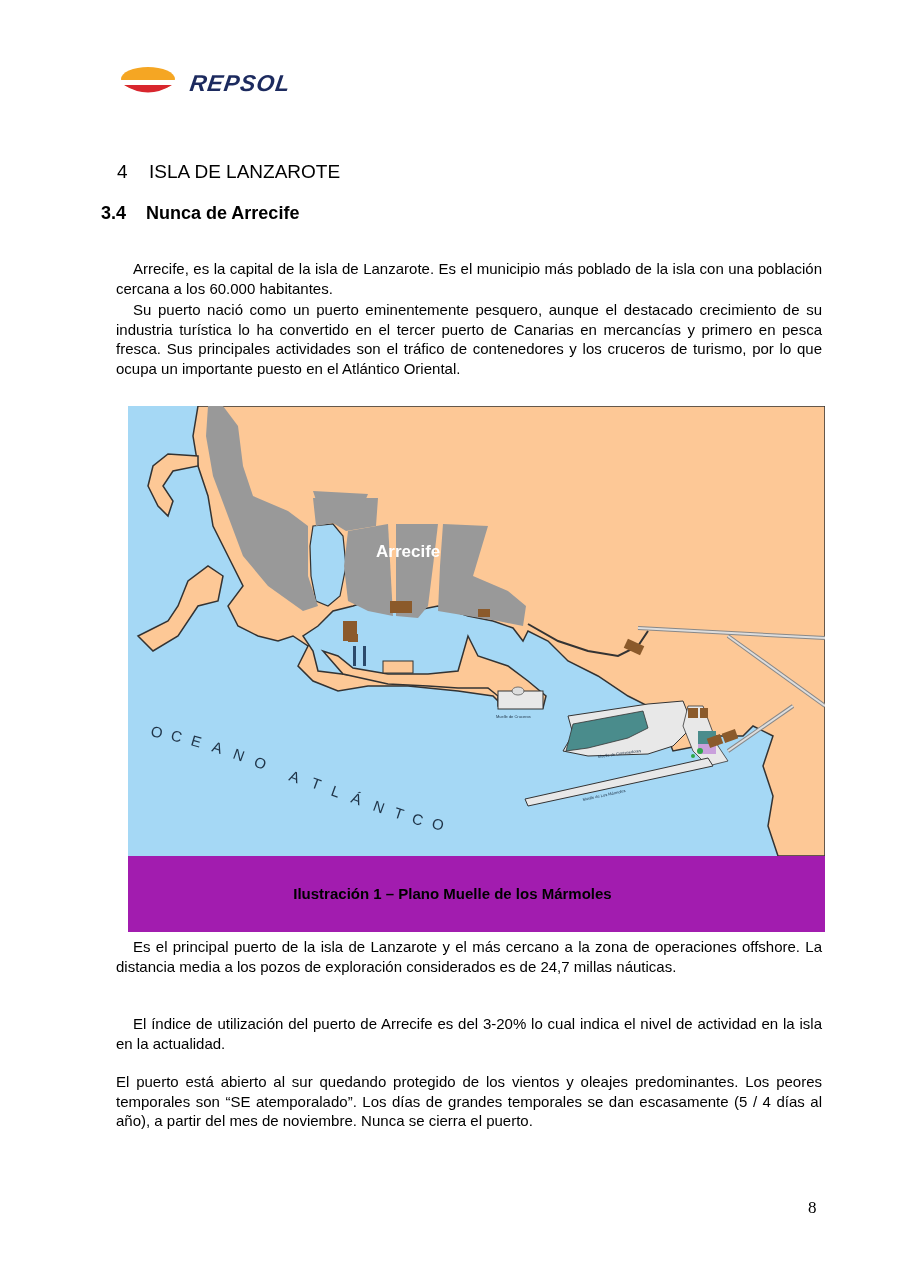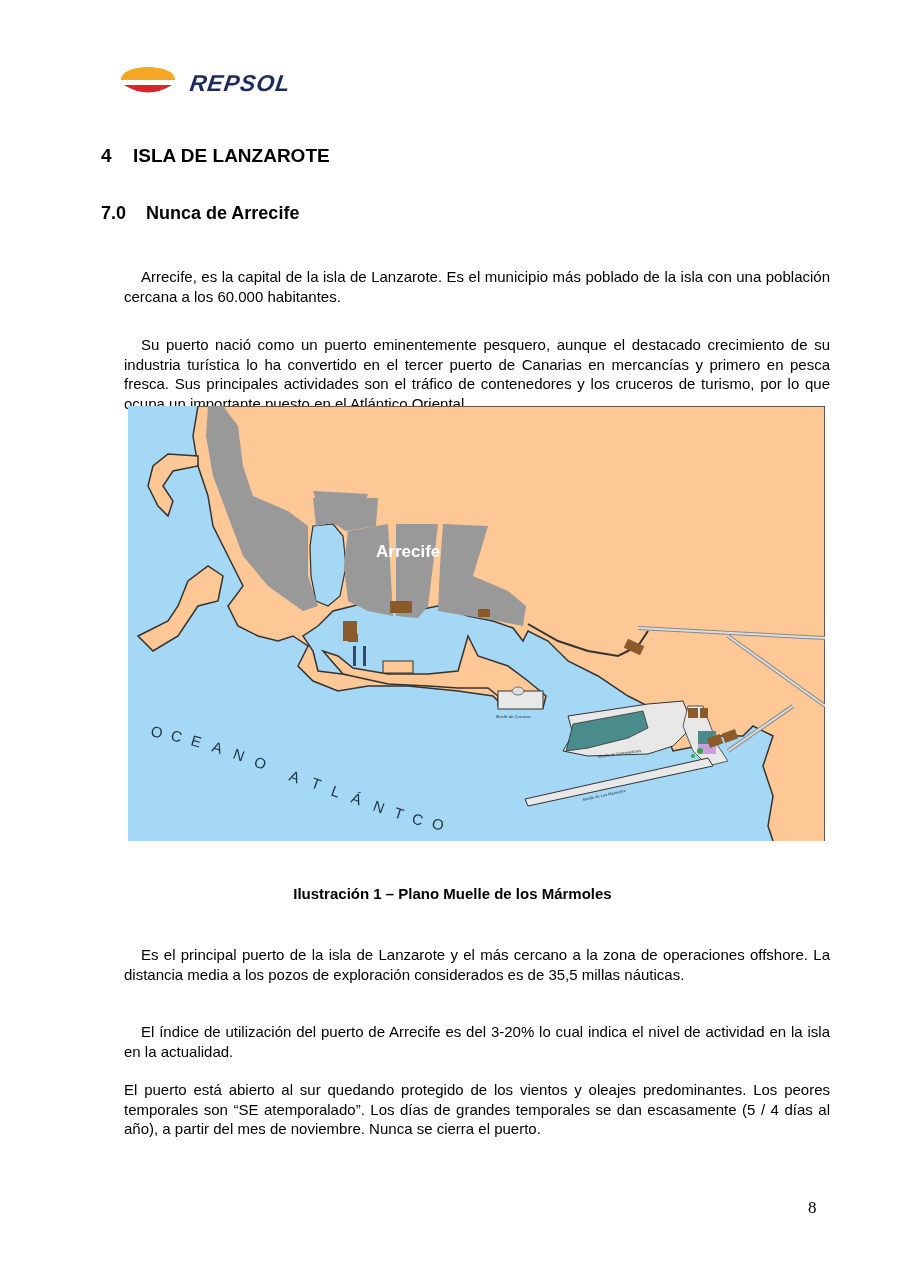--- a/index.html
+++ b/index.html
@@ -1,51 +1,51 @@
 <!DOCTYPE html>
 <html><head>
 <meta charset="utf-8">
 <style>
   html, body { margin:0; padding:0; background:#ffffff; }
   body { width:905px; height:1280px; position:relative; overflow:hidden; font-family:"Liberation Sans", sans-serif; color:#000; }
   .logo { position:absolute; left:118px; top:64px; width:200px; height:40px; }
   .logo-mark { position:absolute; left:0; top:2px; width:60px; height:34px; }
   .logo-text { position:absolute; left:72px; top:6px; font-family:"Liberation Sans", sans-serif; font-weight:bold; font-style:italic; font-size:23px; letter-spacing:1px; color:#1c2a5e; transform:skewX(-8deg); }
-  h1 { position:absolute; left:101px; top:145px; margin:0; font-size:19px; font-weight:bold; }
+  h1 { position:absolute; left:101px; top:145px; margin:16px; font-size:19px; font-weight:normal; }
   h1 .num { display:inline-block; width:32px; }
   h2 { position:absolute; left:101px; top:203px; margin:0; font-size:18px; font-weight:bold; }
   h2 .num { display:inline-block; width:45px; }
-  .para { position:absolute; left:112px; width:706px; font-size:15px; line-height:19.5px; text-align:justify; margin:12px; }
+  .para { position:absolute; left:112px; width:706px; font-size:15px; line-height:19.5px; text-align:justify; margin:4px; }
   .indent { text-indent:17px; }
-  .figure { position:absolute; left:128px; top:406px; width:697px; height:435px; overflow:hidden; background:#f0abfc; }
+  .figure { position:absolute; left:128px; top:406px; width:697px; height:526px; overflow:hidden; background:#a21caf; }
   .caption { position:absolute; left:0; width:905px; top:885px; text-align:center; font-size:15px; font-weight:bold; }
   .page-number { position:absolute; left:808px; top:1198px; font-family:"Liberation Serif", serif; font-size:17px; }
 </style>
 </head>
 <body>
 
 <div class="logo">
   <svg class="logo-mark" viewBox="0 0 60 34">
     <ellipse cx="30" cy="13" rx="27" ry="12" fill="#f5a623"></ellipse>
     <rect x="2" y="15" width="56" height="4" fill="#ffffff"></rect>
     <path d="M6 19 Q30 34 54 19 Z" fill="#d8262e"></path>
     <rect x="0" y="14" width="58" height="3" fill="#ffffff"></rect>
   </svg>
   <span class="logo-text">REPSOL</span>
 </div>
 
 <h1>
   <span class="num">4</span><span>ISLA DE LANZAROTE</span>
 </h1>
 <h2>
-  <span class="num">7.0</span><span>Nunca de Arrecife</span>
+  <span class="num">3.4</span><span>Nunca de Arrecife</span>
 </h2>
 
 <p class="para indent" style="top:255px;">Arrecife, es la capital de la isla de Lanzarote. Es el municipio más poblado de la isla con una población cercana a los 60.000 habitantes.</p>
-<p class="para indent" style="top:323px;">Su puerto nació como un puerto eminentemente pesquero, aunque el destacado crecimiento de su industria turística lo ha convertido en el tercer puerto de Canarias en mercancías y primero en pesca fresca. Sus principales actividades son el tráfico de contenedores y los cruceros de turismo, por lo que ocupa un importante puesto en el Atlántico Oriental.</p>
+<p class="para indent" style="top:296px;">Su puerto nació como un puerto eminentemente pesquero, aunque el destacado crecimiento de su industria turística lo ha convertido en el tercer puerto de Canarias en mercancías y primero en pesca fresca. Sus principales actividades son el tráfico de contenedores y los cruceros de turismo, por lo que ocupa un importante puesto en el Atlántico Oriental.</p>
 
 <div class="figure">
   <svg width="697" height="450" viewBox="0 0 697 450">
     <rect x="0" y="0" width="697" height="450" fill="#a5d8f5"></rect>
 
     <path d="M80 0 L697 0 L697 450 L650 450 L640 420 L645 390 L635 360 L645 330 L625 320 L615 330 L585 330 L570 340 L545 345 L535 320 L520 300 L500 290 L470 270 L440 255 L420 235 L400 225 L395 235 L385 222 L365 215 L340 210 L310 200 L285 205 L260 200 L240 195 L225 200 L205 205 L190 220 L175 230 L185 245 L190 265 L230 270 L300 270 L340 275 L370 285 L375 300 L365 290 L330 285 L280 280 L240 280 L210 285 L185 275 L170 260 L180 240 L165 230 L150 235 L130 230 L110 220 L100 200 L115 180 L100 150 L85 120 L80 90 L70 60 L65 30 L70 0 Z" fill="#fdc896" stroke="#333" stroke-width="1.5"></path>
 
     <path d="M70 50 L40 48 L25 60 L20 80 L30 100 L40 110 L45 95 L35 80 L45 65 L70 60 Z" fill="#fdc896" stroke="#333" stroke-width="1.5"></path>
     <path d="M95 170 L80 160 L60 175 L50 200 L40 215 L20 225 L10 230 L25 245 L50 230 L70 200 L90 195 Z" fill="#fdc896" stroke="#333" stroke-width="1.5"></path>
 
@@ -113,17 +113,17 @@
     </g>
 
     <text x="368" y="312" font-family="Liberation Sans, sans-serif" font-size="4" fill="#1f3347">Muelle de Cruceros</text>
     <text x="470" y="352" font-family="Liberation Sans, sans-serif" font-size="4" fill="#1f3347" transform="rotate(-8 470 352)">Muelle de Contenedores</text>
     <text x="455" y="395" font-family="Liberation Sans, sans-serif" font-size="4" fill="#1f3347" transform="rotate(-12 455 395)">Muelle de Los Mármoles</text>
   </svg>
 </div>
 
 <div class="caption">Ilustración 1 – Plano Muelle de los Mármoles</div>
 
-<p class="para indent" style="top:933px;">Es el principal puerto de la isla de Lanzarote y el más cercano a la zona de operaciones offshore. La distancia media a los pozos de exploración considerados es de 35,5 millas náuticas.</p>
+<p class="para indent" style="top:933px;">Es el principal puerto de la isla de Lanzarote y el más cercano a la zona de operaciones offshore. La distancia media a los pozos de exploración considerados es de 24,7 millas náuticas.</p>
 <p class="para indent" style="top:1010px;">El índice de utilización del puerto de Arrecife es del 3-20% lo cual indica el nivel de actividad en la isla en la actualidad.</p>
 <p class="para" style="top:1068px;">El puerto está abierto al sur quedando protegido de los vientos y oleajes predominantes. Los peores temporales son “SE atemporalado”. Los días de grandes temporales se dan escasamente (5 / 4 días al año), a partir del mes de noviembre. Nunca se cierra el puerto.</p>
 
 <div class="page-number">8</div>
 
 </body></html>

